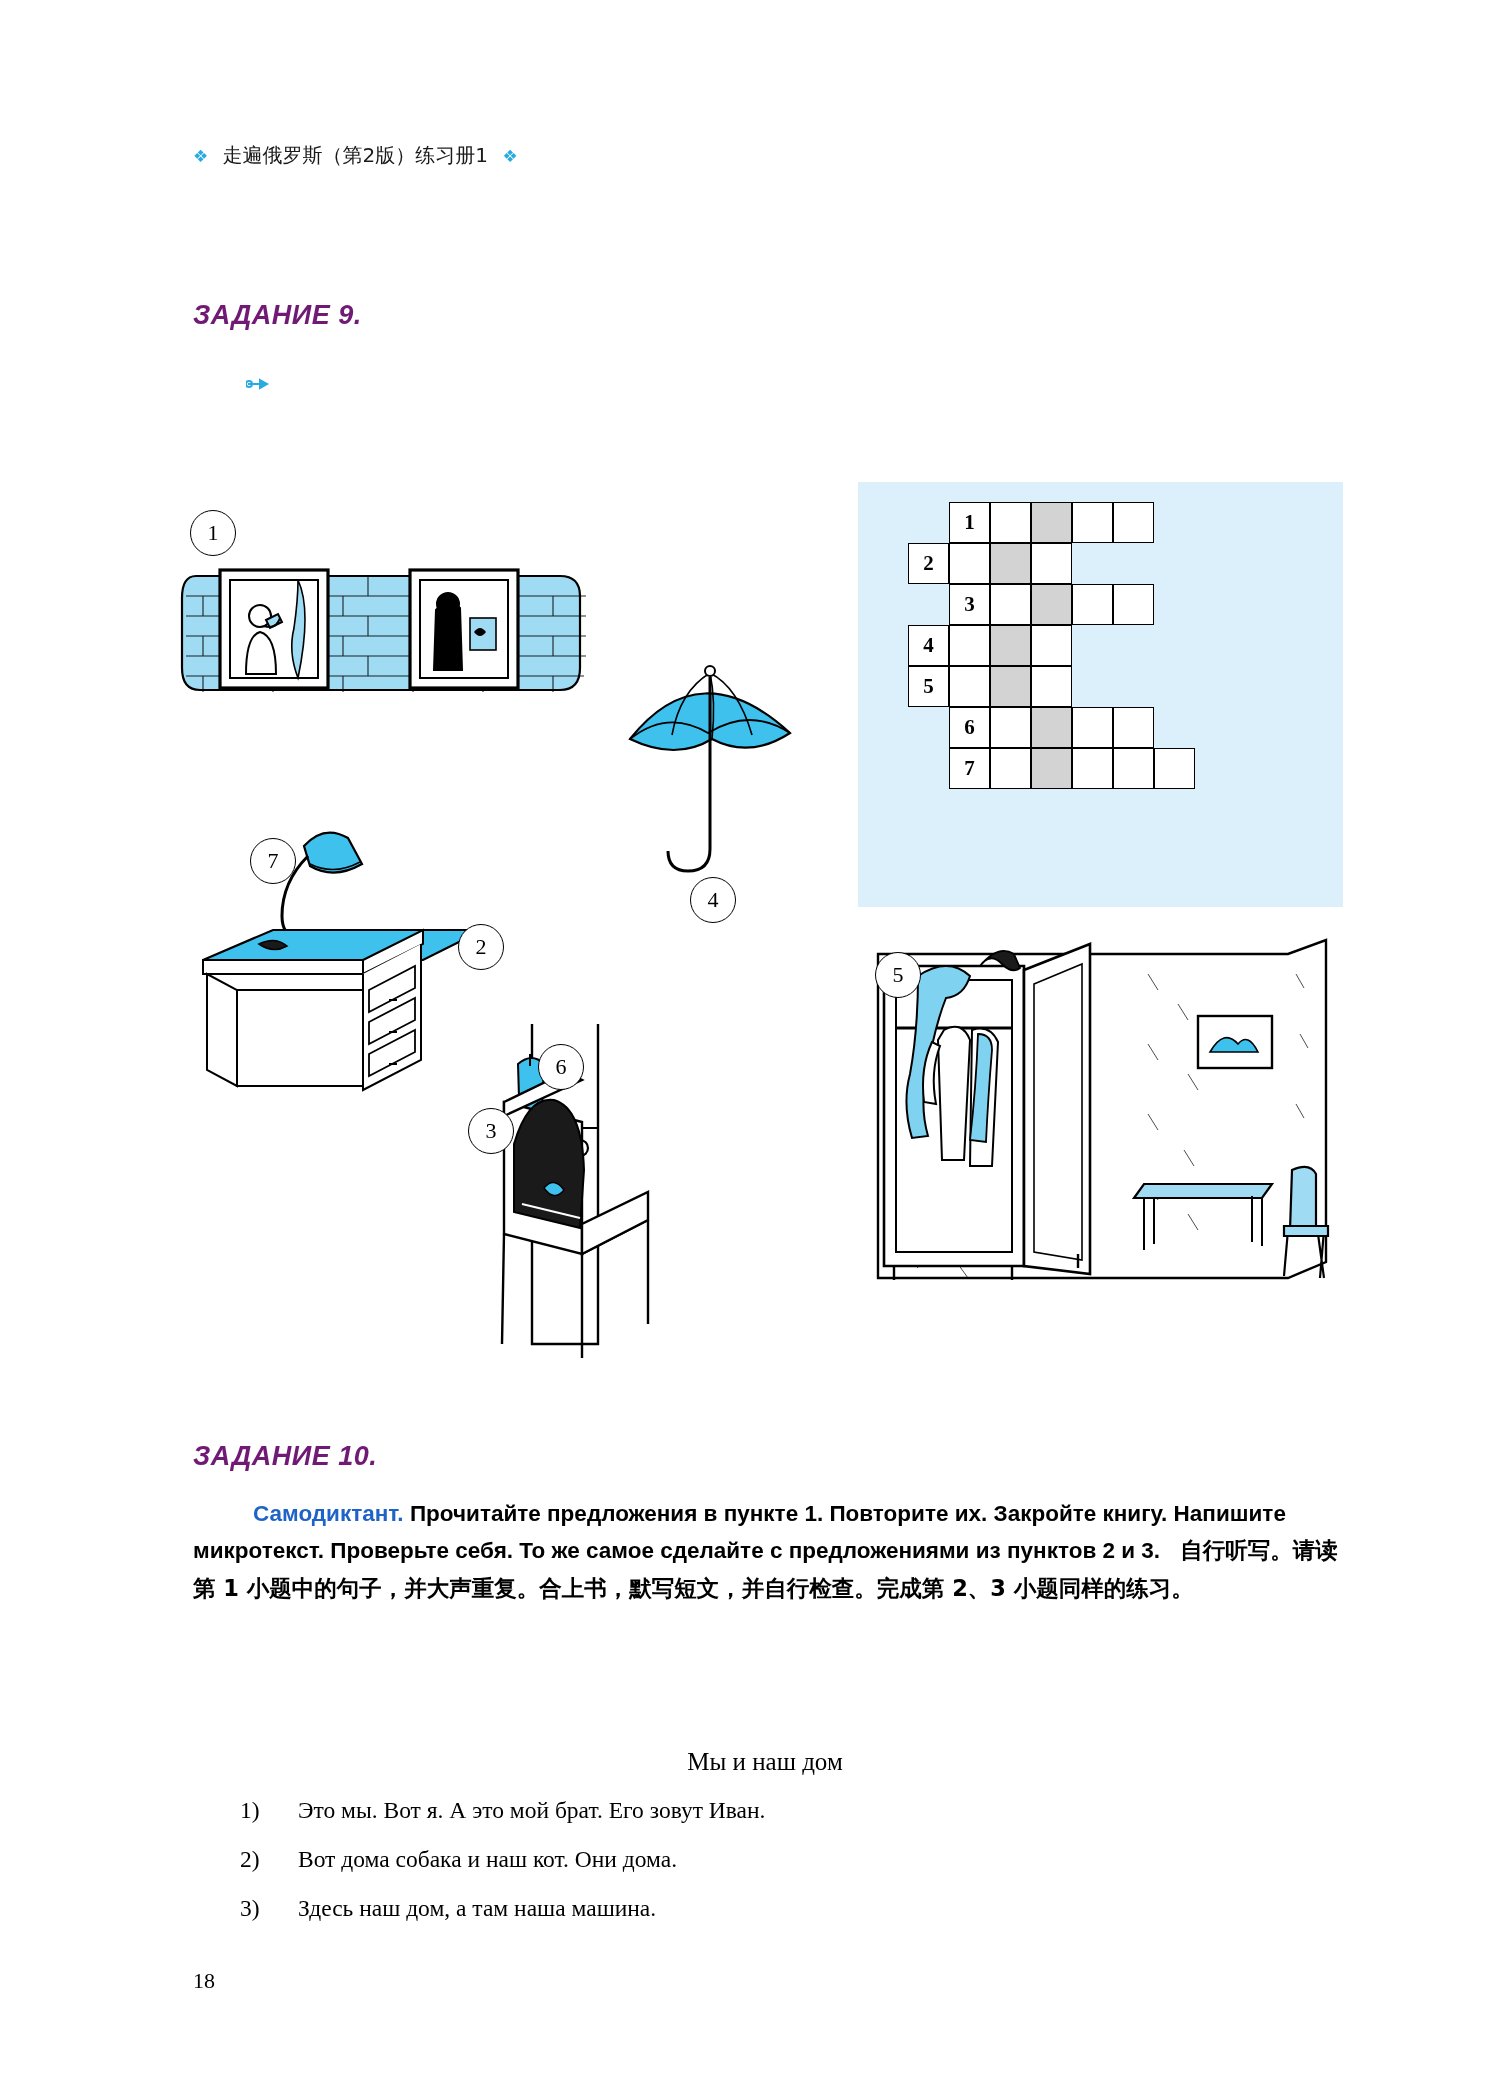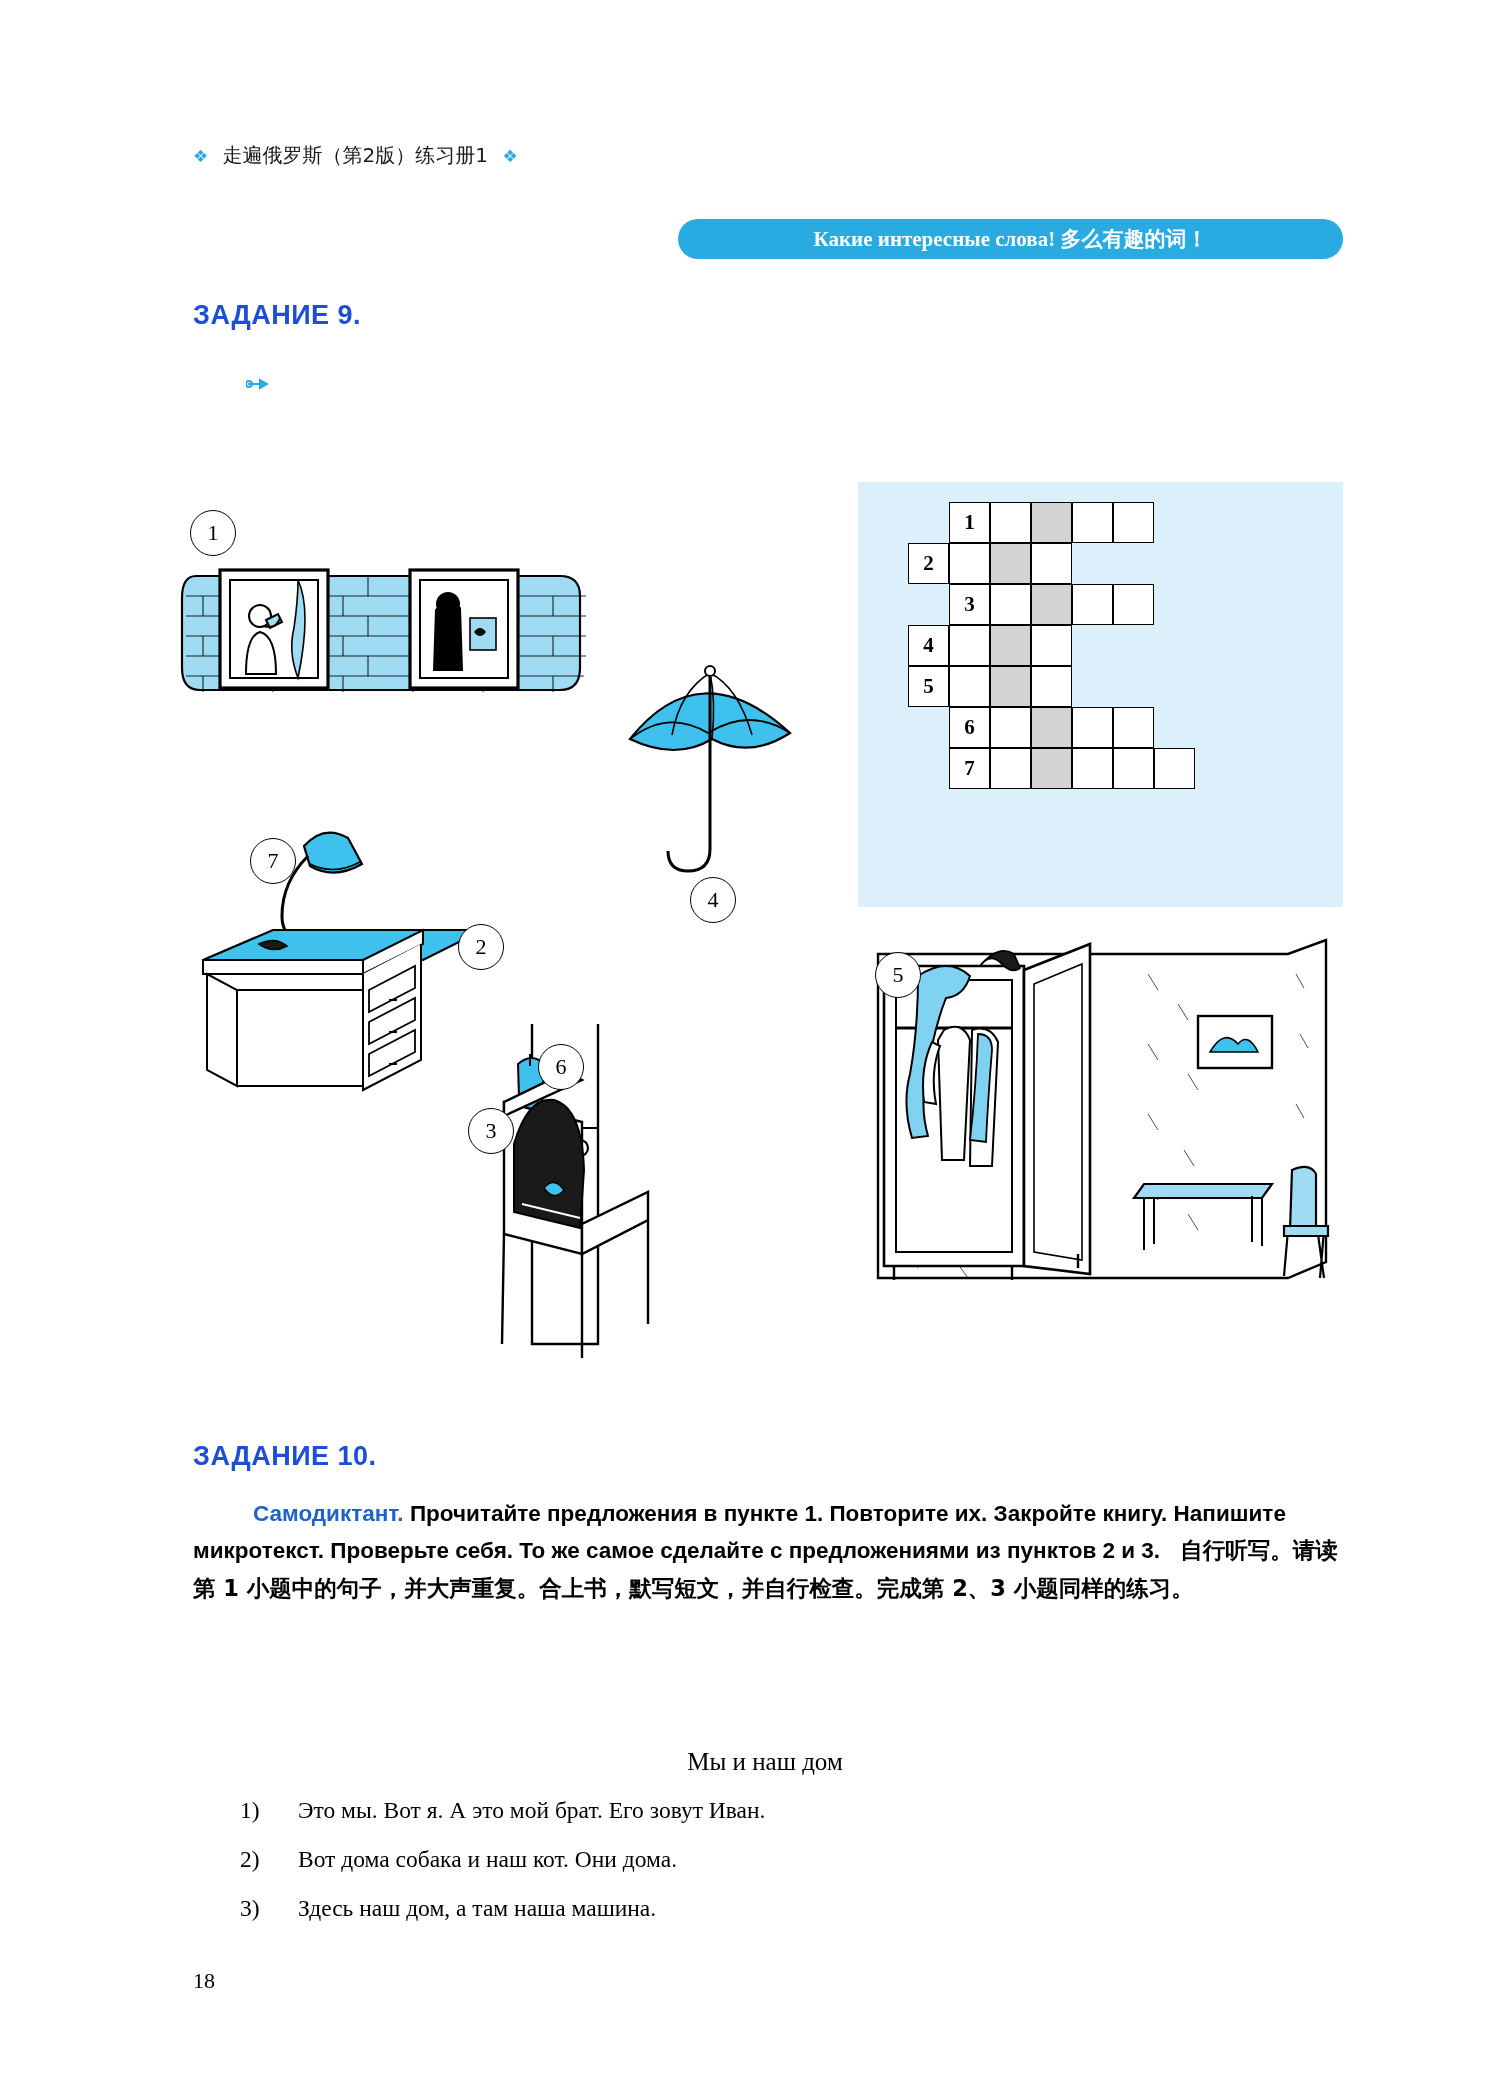--- a/index.html
+++ b/index.html
@@ -32,23 +32,24 @@
   }
   .banner span {
     color:#ffffff; font-weight:bold; font-size:21px;
     font-family:"Liberation Serif", serif;
     white-space:nowrap;
   }
 
   
   .task-title {
     position:absolute;
-    color:#1d4ed8; font-weight:bold; font-size:27px;
+    color:#701a75; font-weight:bold; font-size:27px;
     font-family:"Liberation Sans", sans-serif;
     letter-spacing:0.5px;
+    font-style:italic;
   }
   #task9-title { left:175px; top:296px; }
   #task10-title { left:175px; top:1437px;text-align:center; }
 
   
   .instr {
     position:absolute;
     font-size:22.5px; font-weight:bold;
     line-height:1.62;
     font-family:"Liberation Sans", sans-serif;
@@ -123,23 +124,20 @@
 <body>
 
 <div class="page">
 
   <div class="runhead">
     <span class="dia">❖</span>
     <span class="txt">走遍俄罗斯（第2版）练习册1</span>
     <span class="dia">❖</span>
   </div>
 
-  <div class="banner">
-    <span>Какие интересные слова!  多么有趣的词！</span>
-  </div>
 
   <div class="task-title" id="task9-title">ЗАДАНИЕ 9.</div>
 
   <svg class="hand-icon" viewBox="0 0 26 16">
     <path d="M2 8 h12 M14 4 l7 4 -7 4 z" fill="#29abe2" stroke="#29abe2" stroke-width="2"></path>
     <circle cx="3" cy="8" r="3" fill="none" stroke="#29abe2" stroke-width="2"></circle>
   </svg>
 
 
   <div class="cw-panel">

